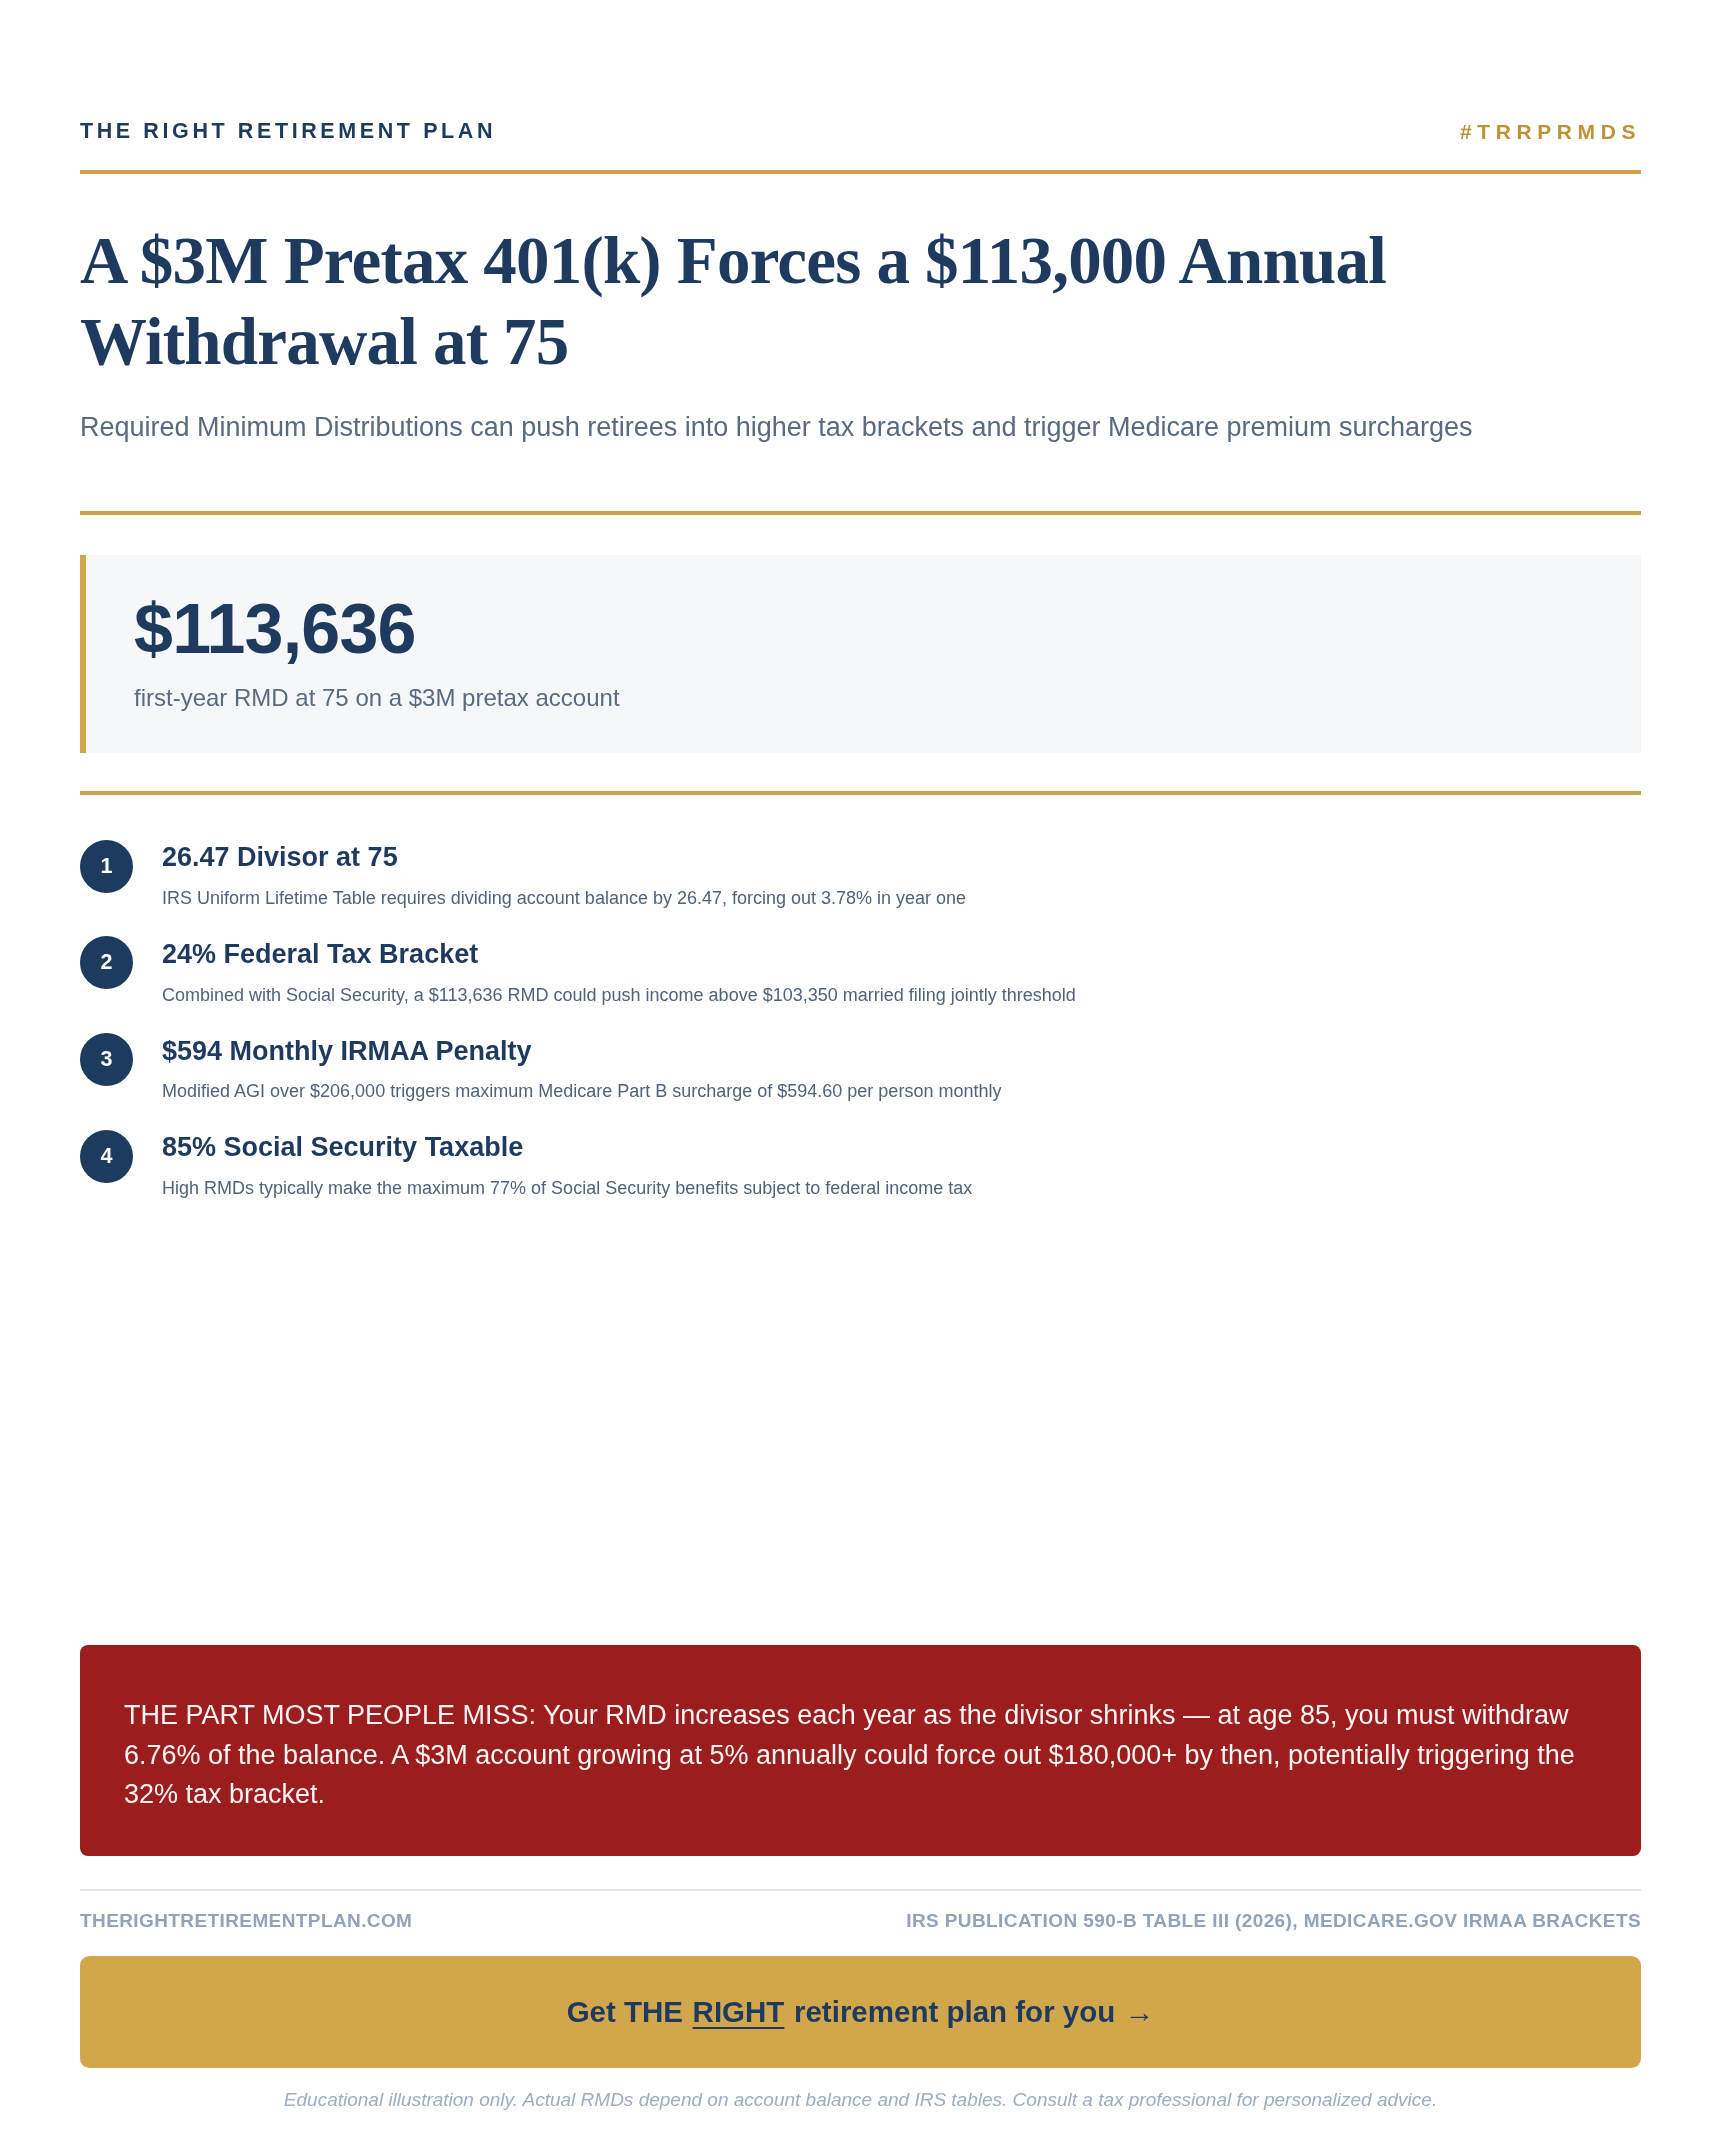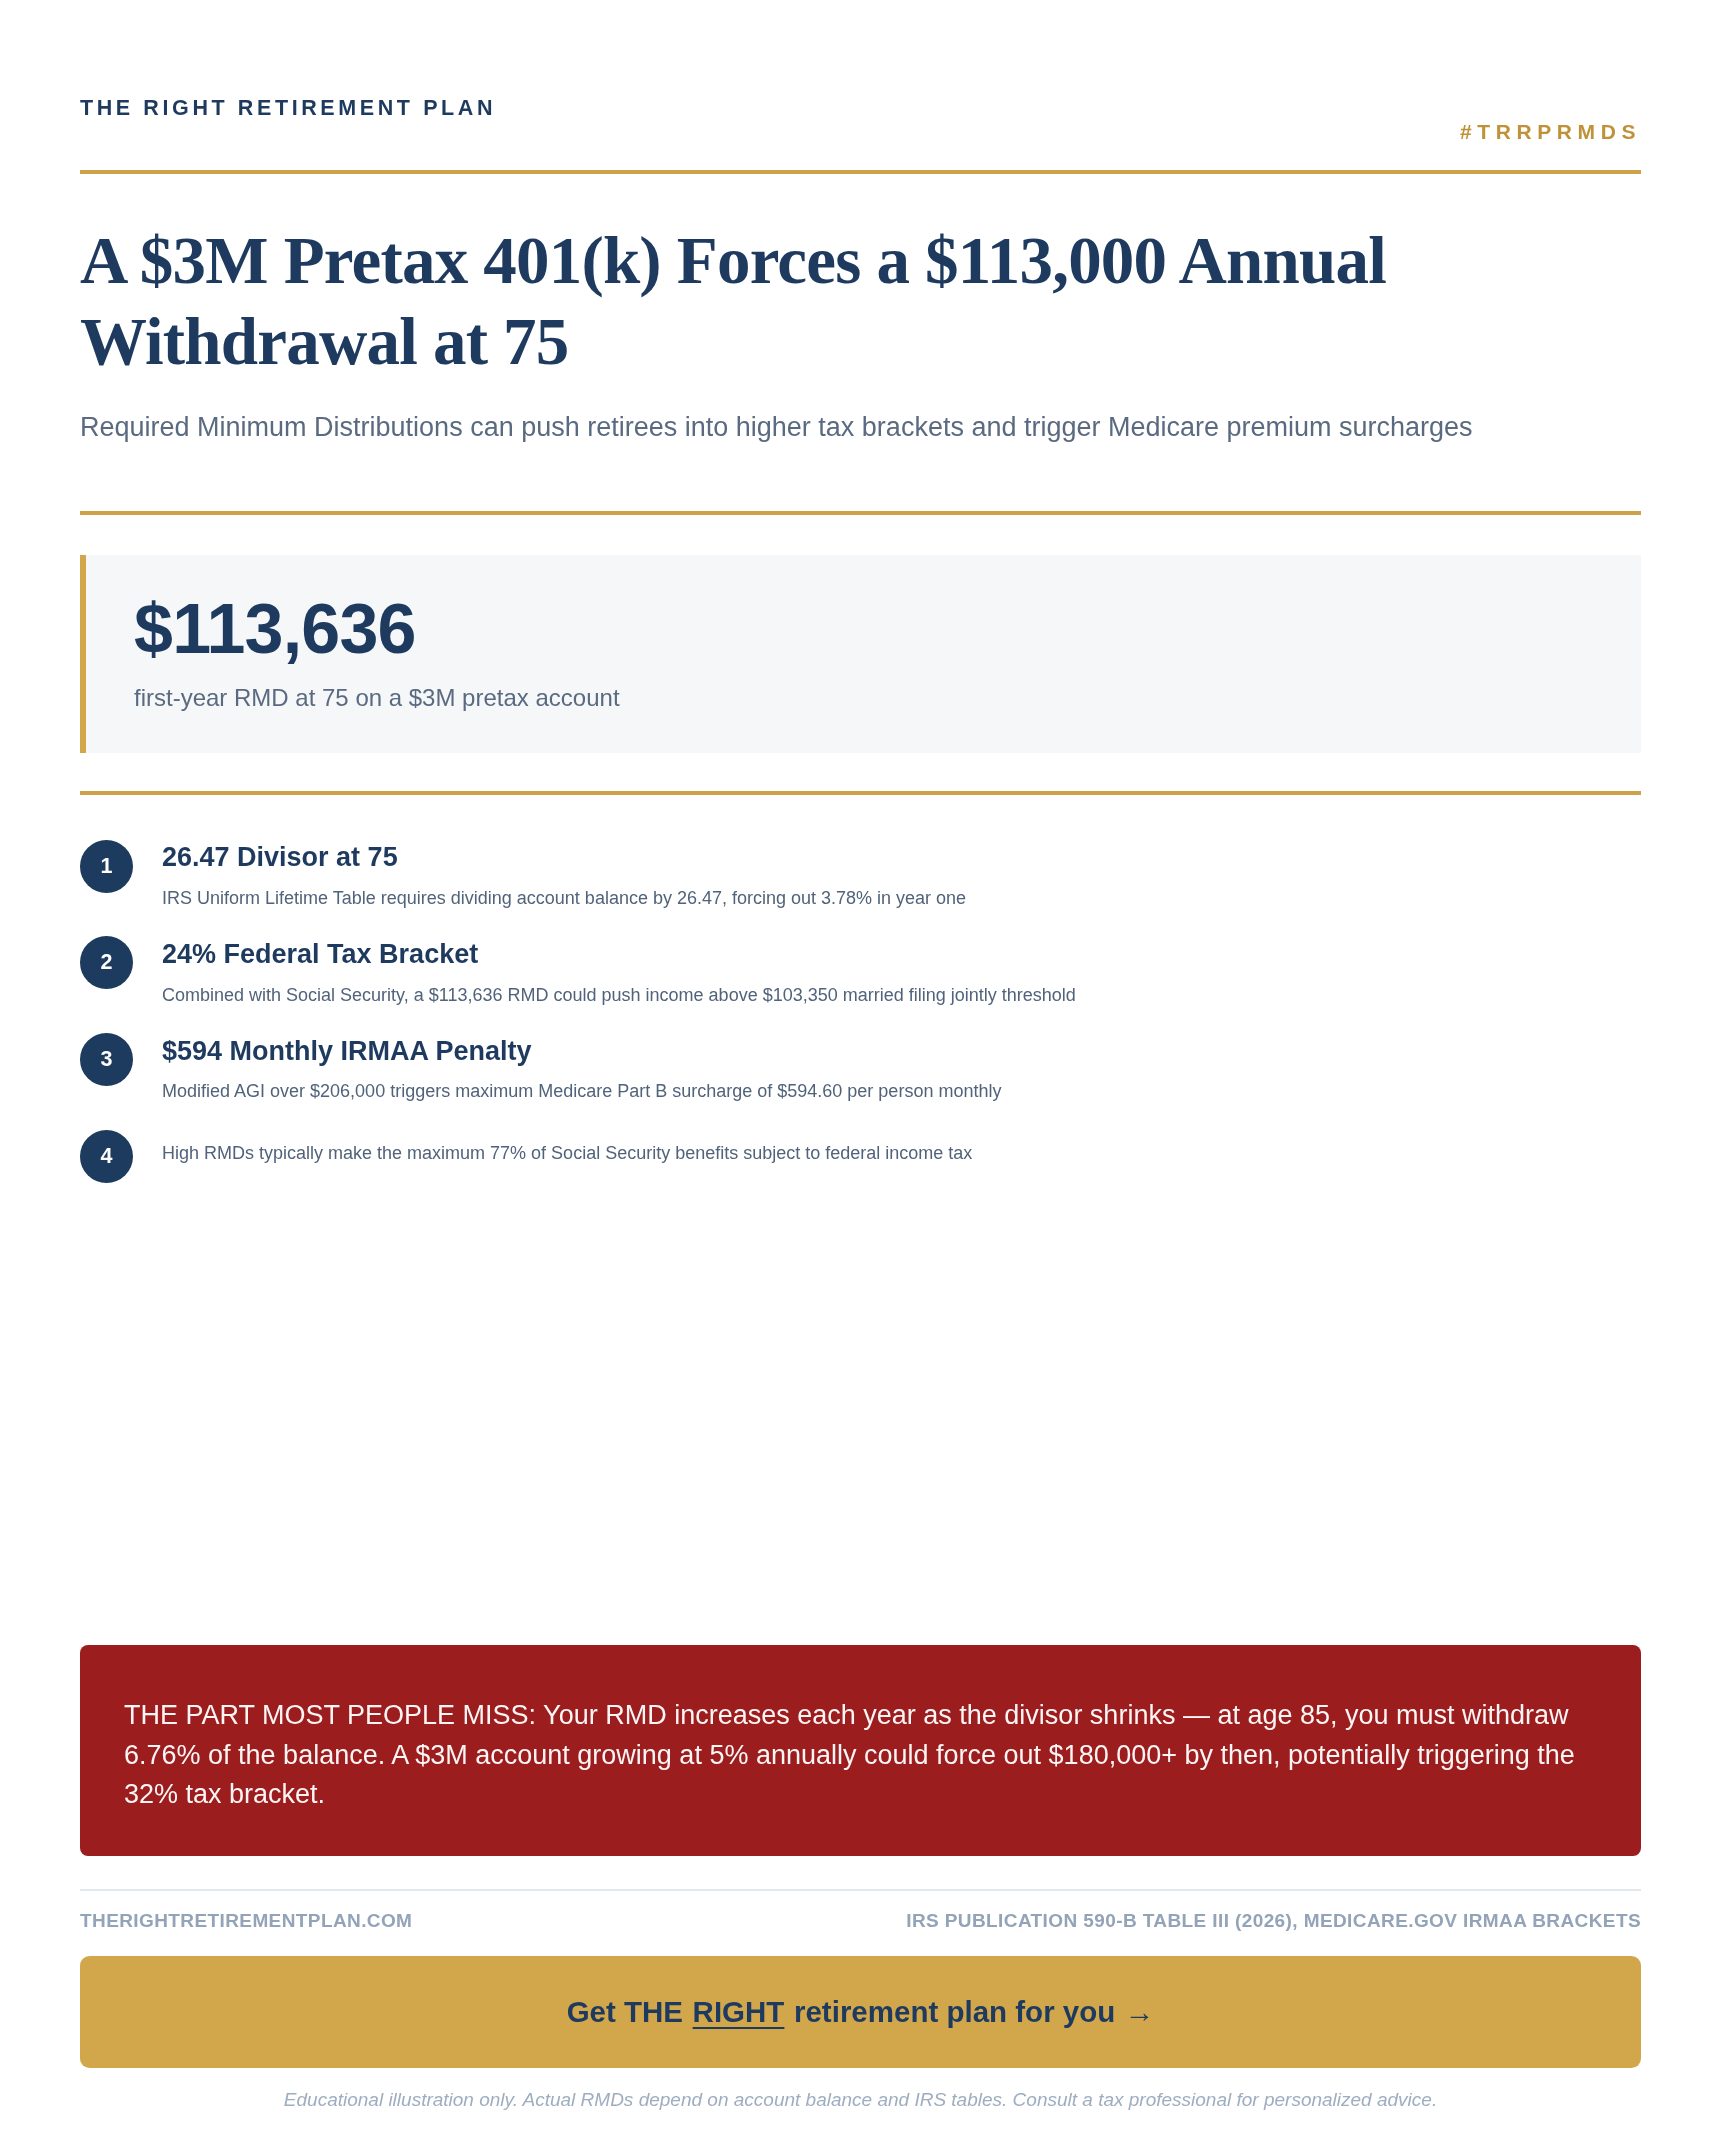--- a/index.html
+++ b/index.html
@@ -12,21 +12,21 @@
     font-family: "Liberation Sans", sans-serif;
     overflow: hidden;
   }
   .content { padding: 0 80px; }
 
   
   .masthead {
     padding-top: 72px;
     display: flex;
     justify-content: space-between;
-    align-items: center;
+    align-items: flex-end;
   }
   .brand {
     font-size: 21.5px;
     font-weight: 700;
     letter-spacing: 3.6px;
     color: #1e3a5f;
   }
   .hashtag {
     font-size: 21px;
     font-weight: 700;
@@ -229,20 +229,21 @@
       <li class="key-item">
         <div class="num-circle">3</div>
         <div>
           <div class="key-heading">$594 Monthly IRMAA Penalty</div>
           <div class="key-body">Modified AGI over $206,000 triggers maximum Medicare Part B surcharge of $594.60 per person monthly</div>
         </div>
       </li>
       <li class="key-item">
         <div class="num-circle">4</div>
         <div>
+          <div class="key-heading">85% Social Security Taxable</div>
           <div class="key-body">High RMDs typically make the maximum 77% of Social Security benefits subject to federal income tax</div>
         </div>
       </li>
     </ul>
   </div>
 
   <div class="bottom">
     <div class="callout">
       <div class="callout-body">THE PART MOST PEOPLE MISS: Your RMD increases each year as the divisor shrinks — at age 85, you must withdraw 6.76% of the balance. A $3M account growing at 5% annually could force out $180,000+ by then, potentially triggering the 32% tax bracket.</div>
     </div>

